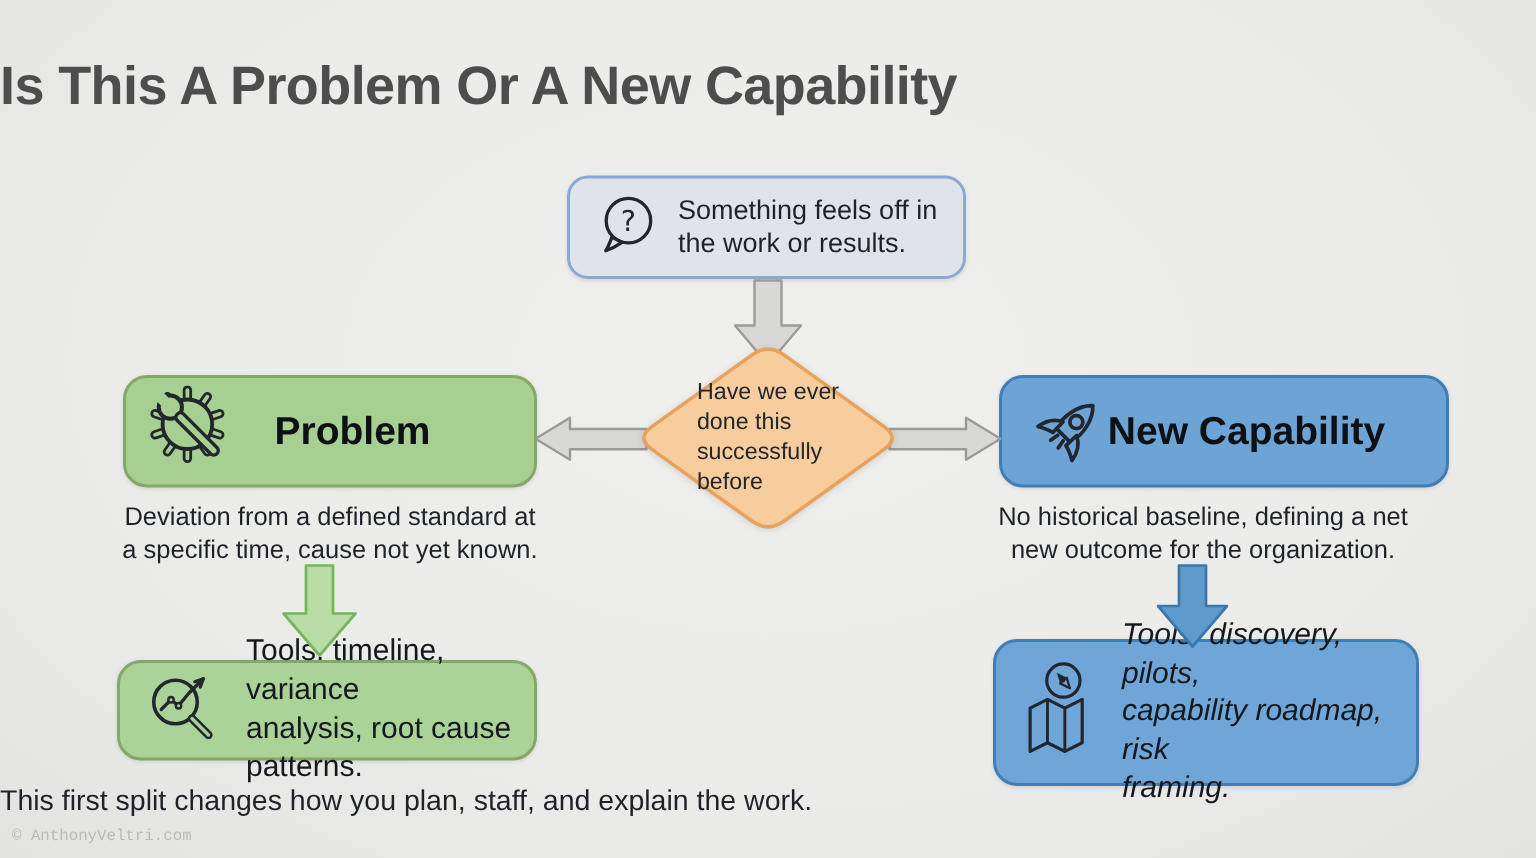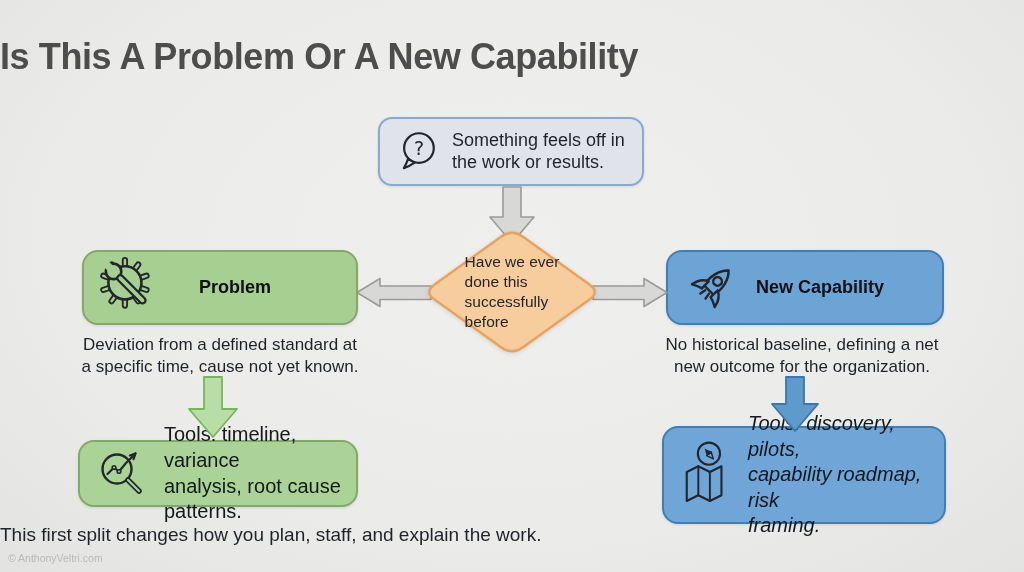--- a/index.html
+++ b/index.html
@@ -18,25 +18,25 @@
     left:378px; top:117px; width:266px; height:69px;
     background:var(--start-fill,#e0e4ea); border:2px solid var(--start-border,#87a9d4);
     display:flex; align-items:center; padding-left:16px; gap:12px;
   }
   .start-text{ font-size:18px; line-height:1.2; color:var(--body-text,#1f2329); white-space:pre-line; }
   .branch-box{
     border-radius:16px; height:75px; top:250px;
     display:flex; align-items:center;
   }
   .branch-green{ left:82px; width:276px; background:var(--green-fill,#a8cf92); border:2px solid var(--green-border,#83a968);}
-  .branch-blue{ left:666px; width:278px; background:var(--blue-fill,#6da4d6); border:2px solid var(--blue-border,#3f7fb6);}
+  .branch-blue{ left:666px; width:300px; background:var(--blue-fill,#6da4d6); border:2px solid var(--blue-border,#3f7fb6);}
   .branch-icon{ position:absolute; left:12px; top:50%; transform:translateY(-50%); width:62px; height:62px; }
   .branch-label{
     position:absolute; inset:0; display:flex; align-items:center; justify-content:center;
-    font-size:18px; font-weight:700; color:#0d1014; padding-left:30px;
+    font-size:26px; font-weight:700; color:#0d1014; padding-left:30px;
   }
   .decision{ position:absolute; left:422px; top:227px; width:180px; height:130px; z-index:2; }
   .decision svg{ position:absolute; inset:0; filter:drop-shadow(0 1px 2px rgba(0,0,0,0.12)); }
   .decision-text{
     position:absolute; inset:0; display:flex; align-items:center; justify-content:center;
     text-align:left; font-size:15.5px; line-height:1.3; color:#22262b; white-space:pre-line;
   }
   .arrow{ position:absolute; z-index:1; }
   .desc{
     position:absolute; width:292px; text-align:center; font-size:17px; line-height:1.3;
@@ -48,21 +48,21 @@
     border-radius:16px; display:flex; align-items:center; padding-left:16px; gap:14px; box-sizing:border-box;
   }
   .tools-green{ left:78px; top:440px; width:280px; height:67px; background:var(--green-tools-fill,#abd398); border:2px solid var(--green-border,#83a968);}
   .tools-blue{ left:662px; top:426px; width:284px; height:98px; background:var(--blue-tools-fill,#6fa6d7); border:2px solid var(--blue-border,#3f7fb6);font-style:italic;}
   .tools-text{ font-size:20px; line-height:1.28; color:#15181c; white-space:pre-line; }
   .caption{
     position:absolute; left:0; right:1px; top:524px; margin:0; 
     font-size:19px; color:var(--body-text,#20242a);
   }
   .watermark{
-    position:absolute; left:8px; top:552px; font-size:10.5px; color:var(--watermark-text,#b9b9b6);
+    position:absolute; left:8px; top:552px; font-size:10.5px; color:var(--watermark-text,#b9b9b6);font-family:Liberation Mono, monospace;
   }
   .ink{ stroke:var(--icon-ink,#22262d); fill:none; stroke-width:2.3; stroke-linecap:round; stroke-linejoin:round; }
 </style>
 </head>
 <body>
 
 <div class="canvas">
 
   <h1 class="title">Is This A Problem Or A New Capability</h1>
 

